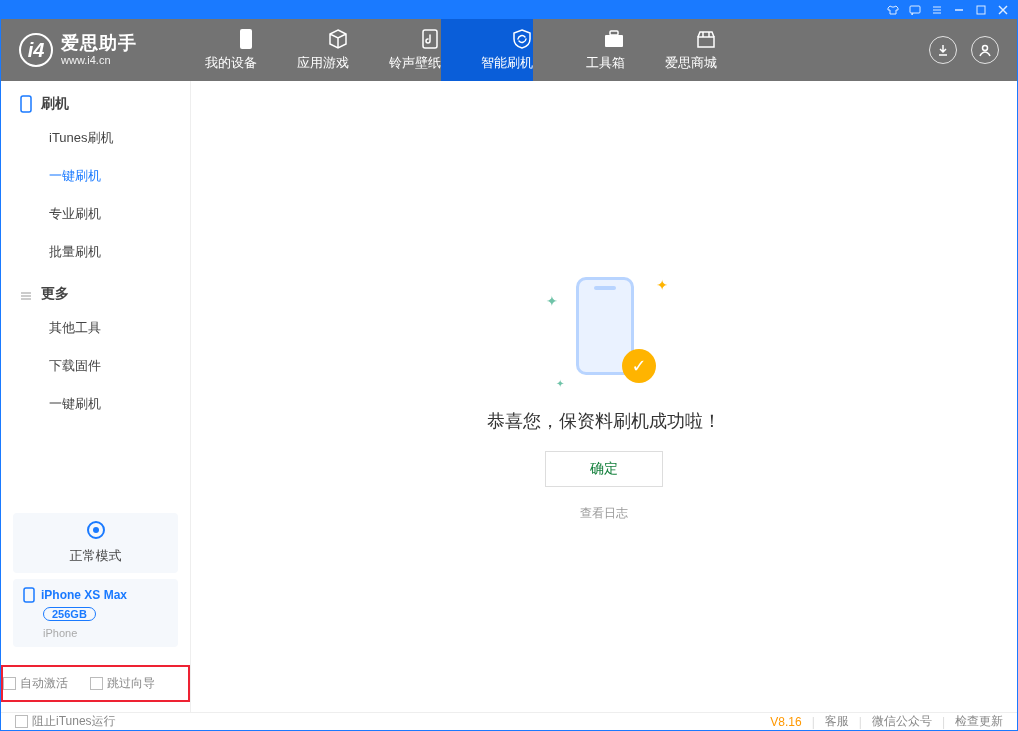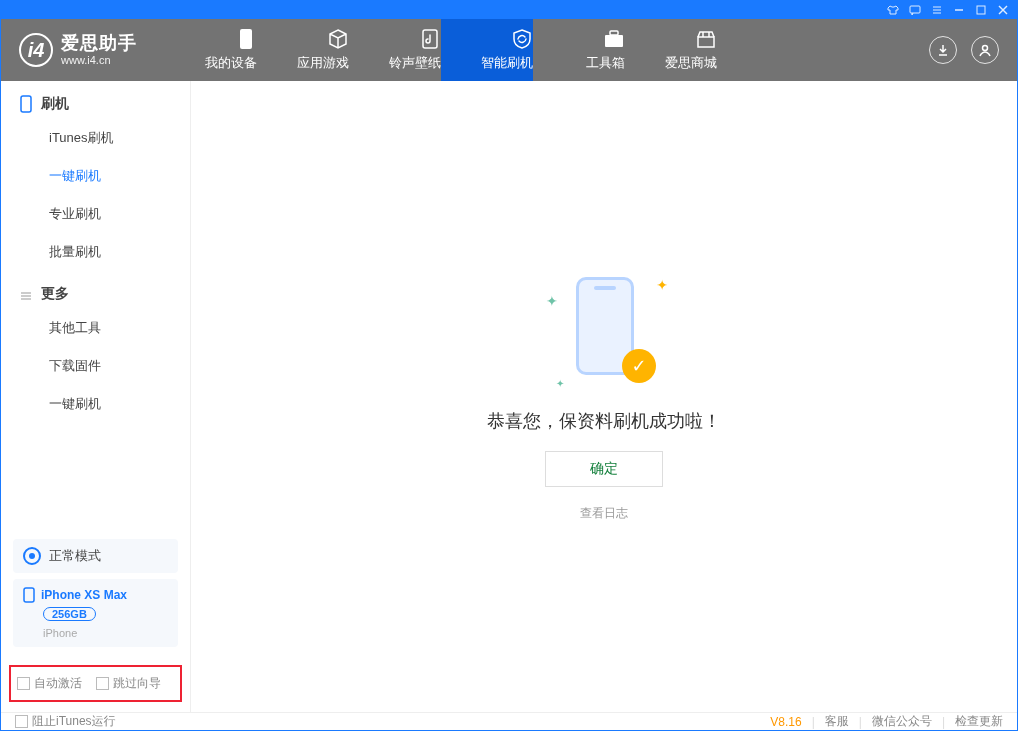--- a/index.html
+++ b/index.html
@@ -17,28 +17,28 @@
 .tab.active { background:#0a5ed9; }
 .tab-icn { width:22px; height:22px; display:flex; align-items:center; justify-content:center; }
 .hdr-right { margin-left:auto; display:flex; gap:14px; }
 .hdr-circ { width:28px; height:28px; border:1.5px solid rgba(255,255,255,.8); border-radius:50%; display:flex; align-items:center; justify-content:center; color:#fff; cursor:pointer; }
 .body { flex:1; display:flex; overflow:hidden; }
 .sidebar { width:190px; border-right:1px solid #eee; display:flex; flex-direction:column; font-size:13px; color:#444; }
 .sb-group { padding:14px 18px 6px; font-weight:bold; font-size:14px; display:flex; align-items:flex-end; gap:8px; }
 .sb-item { padding:10px 18px 10px 48px; cursor:pointer; }
 .sb-item.sel { color:#1a7aff; }
 .sb-spacer { flex:1; }
-.sb-card { margin:6px 12px; background:#f5f8fc; border-radius:4px; padding:8px 10px; font-size:13px; display:flex; align-items:center; gap:8px; }
+.sb-card { margin:6px 12px; background:#f5f8fc; border-radius:4px; padding:8px 10px; font-size:13px; display:flex; align-items:center; gap:8px;flex-direction:column; }
 .sb-card .circ { width:18px; height:18px; border:2px solid #1a7aff; border-radius:50%; display:flex; align-items:center; justify-content:center; }
 .sb-card .dot { width:6px; height:6px; background:#1a7aff; border-radius:50%; }
 .sb-dev { margin:0 12px 8px; background:#f5f8fc; border-radius:4px; padding:8px 10px; font-size:12px; }
 .sb-dev .nm { color:#1a7aff; font-weight:bold; display:flex; align-items:center; gap:6px; }
 .sb-dev .cap { display:inline-block; border:1px solid #1a7aff; color:#1a7aff; border-radius:10px; padding:0 8px; font-size:11px; margin:4px 0 6px 20px;font-weight:bold; }
 .sb-dev .typ { color:#aaa; font-size:11px; margin-left:20px; }
-.chk-row { border:2px solid #e23; margin:10px 8px; padding:8px 6px; display:flex; gap:14px; font-size:12px; color:#888; }
+.chk-row { border:2px solid #e23; margin:10px 0; padding:8px 0; display:flex; gap:22px; font-size:12px; color:#888; }
 .chk { display:flex; align-items:center; gap:4px; cursor:pointer; }
 .chk-box { width:13px; height:13px; border:1px solid #bbb; }
 .main { flex:1; display:flex; flex-direction:column; align-items:center; justify-content:center; gap:18px; }
 .phone-ill { position:relative; width:140px; height:120px; }
 .phone { width:58px; height:98px; border:3px solid #b8d4ff; border-radius:10px; background:#eaf2ff; position:absolute; left:42px; top:6px; }
 .phone:before { content:""; position:absolute; top:6px; left:50%; transform:translateX(-50%); width:22px; height:4px; background:#b8d4ff; border-radius:2px; }
 .check-c { position:absolute; width:34px; height:34px; background:#ffb400; border-radius:50%; right:18px; bottom:8px; display:flex; align-items:center; justify-content:center; color:#fff; font-size:18px; }
 .spark { position:absolute; color:#6fc3a8; font-size:14px; }
 .msg { font-size:18px; color:#333; }
 .btn-ok { border:1px solid #ddd; background:#fff; padding:8px 44px; font-size:14px; color:#15803d; cursor:pointer; }

